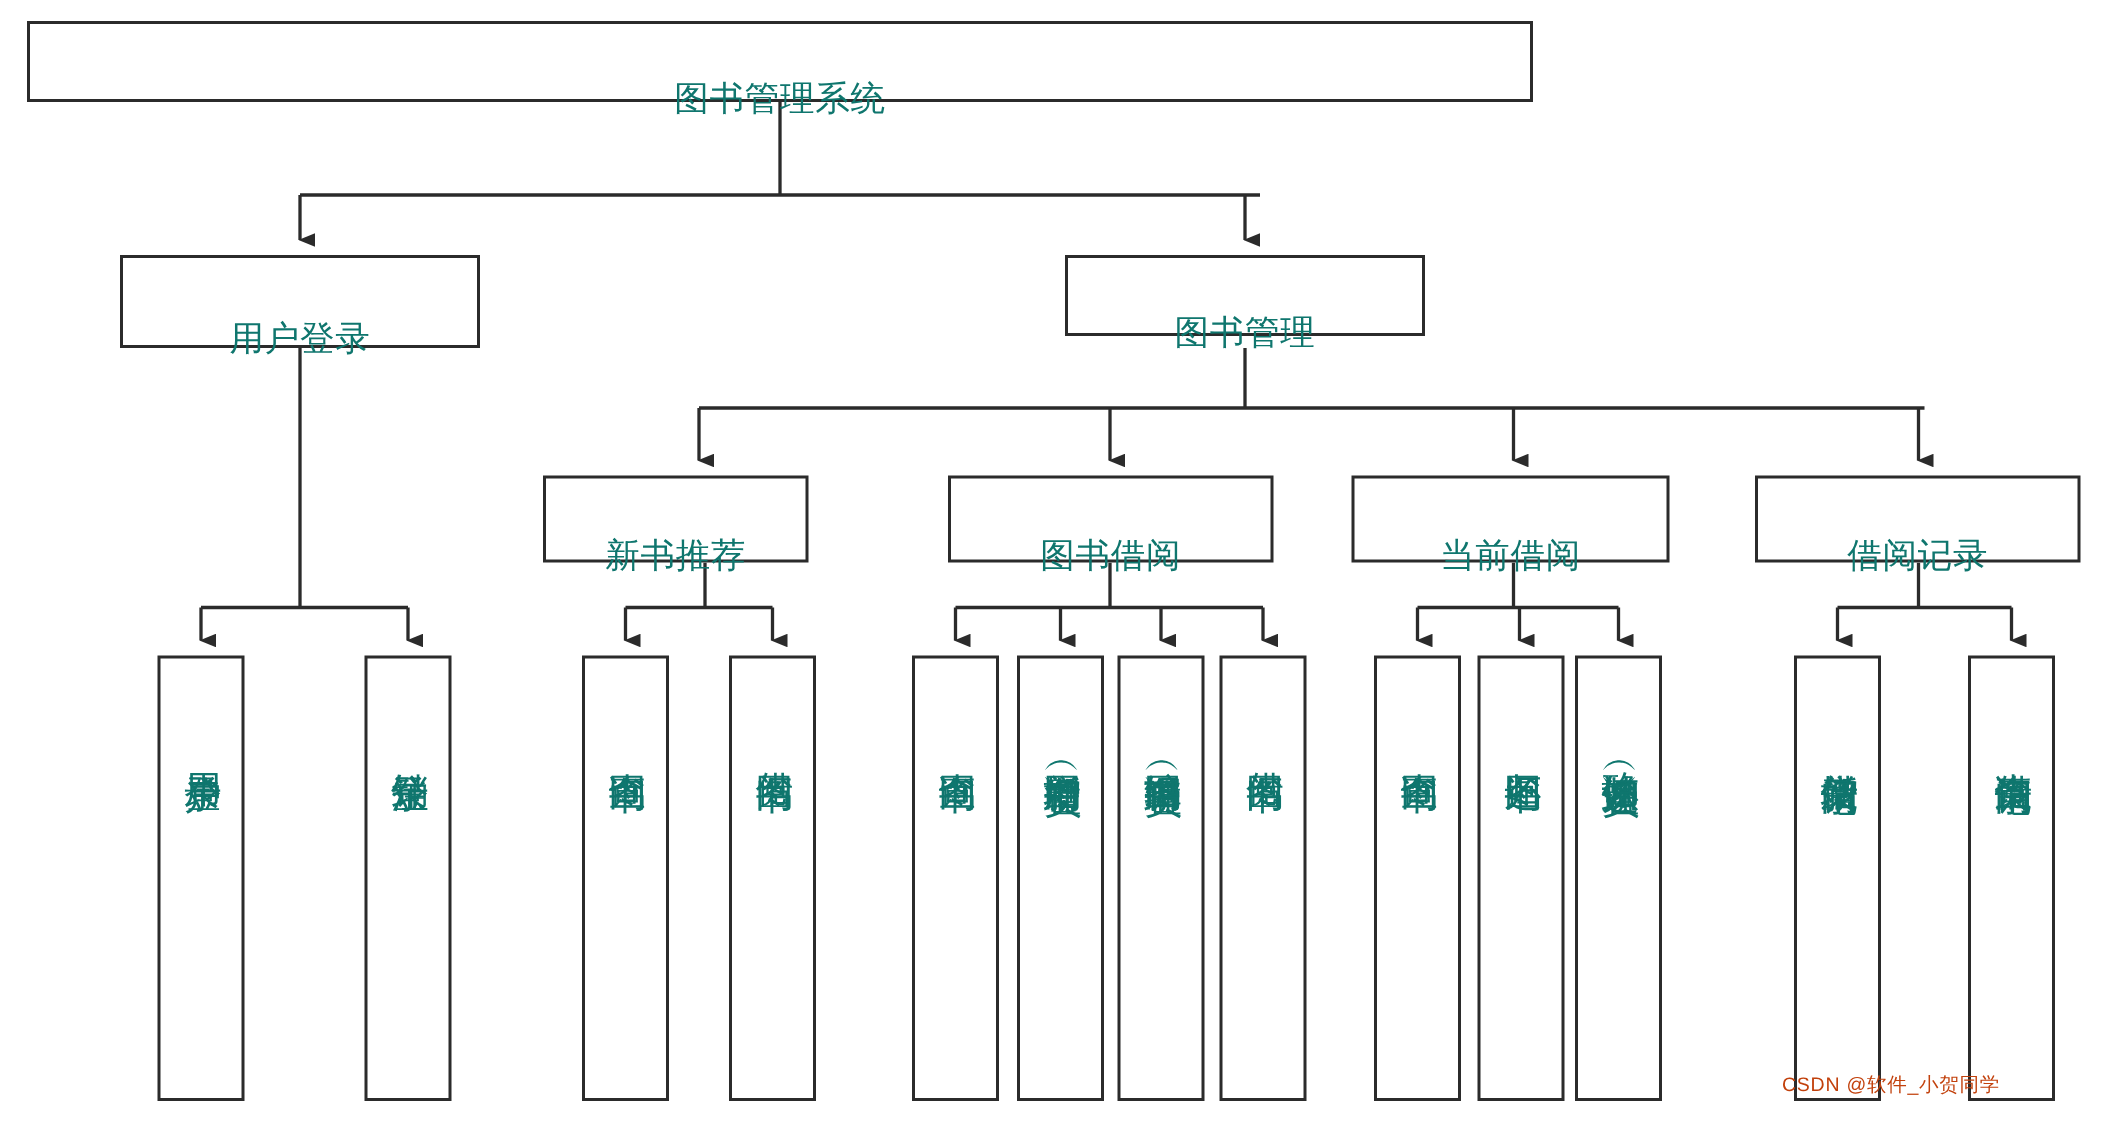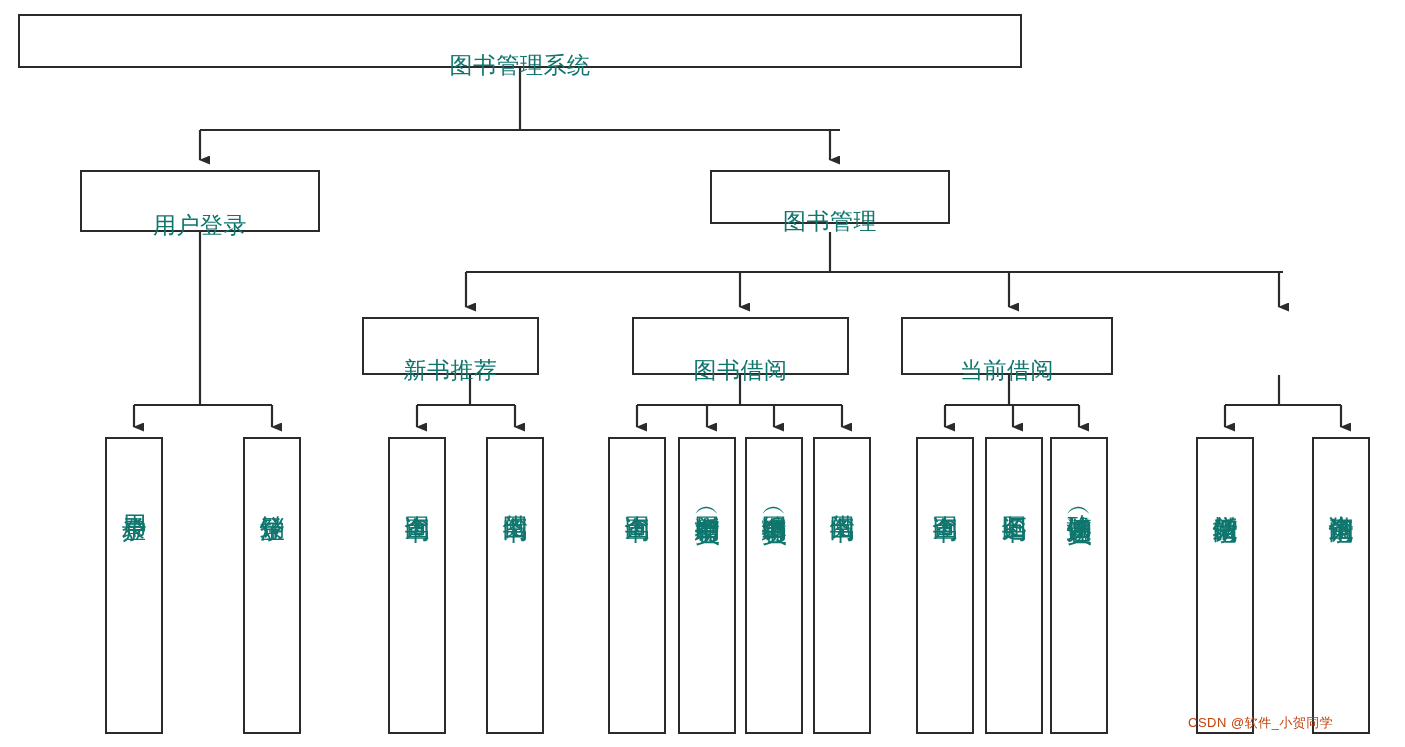--- a/index.html
+++ b/index.html
@@ -152,20 +152,23 @@
 
   <div class="node horiz" style="left:362px; top:317px; width:177px; height:58px;">
     <span class="label">新书推荐</span>
   </div>
   <div class="node horiz" style="left:632px; top:317px; width:217px; height:58px;">
     <span class="label">图书借阅</span>
   </div>
   <div class="node horiz" style="left:901px; top:317px; width:212px; height:58px;">
     <span class="label">当前借阅</span>
   </div>
+  <div class="node horiz" style="left:1170px; top:317px; width:217px; height:58px;">
+    <span class="label">借阅记录</span>
+  </div>
 
   <div class="node vert" style="left:105px; top:437px; width:58px; height:297px;">
     <span class="label">用户登录</span>
   </div>
   <div class="node vert" style="left:243px; top:437px; width:58px; height:297px;">
     <span class="label">注销登录</span>
   </div>
   <div class="node vert" style="left:388px; top:437px; width:58px; height:297px;">
     <span class="label">查询图书</span>
   </div>

